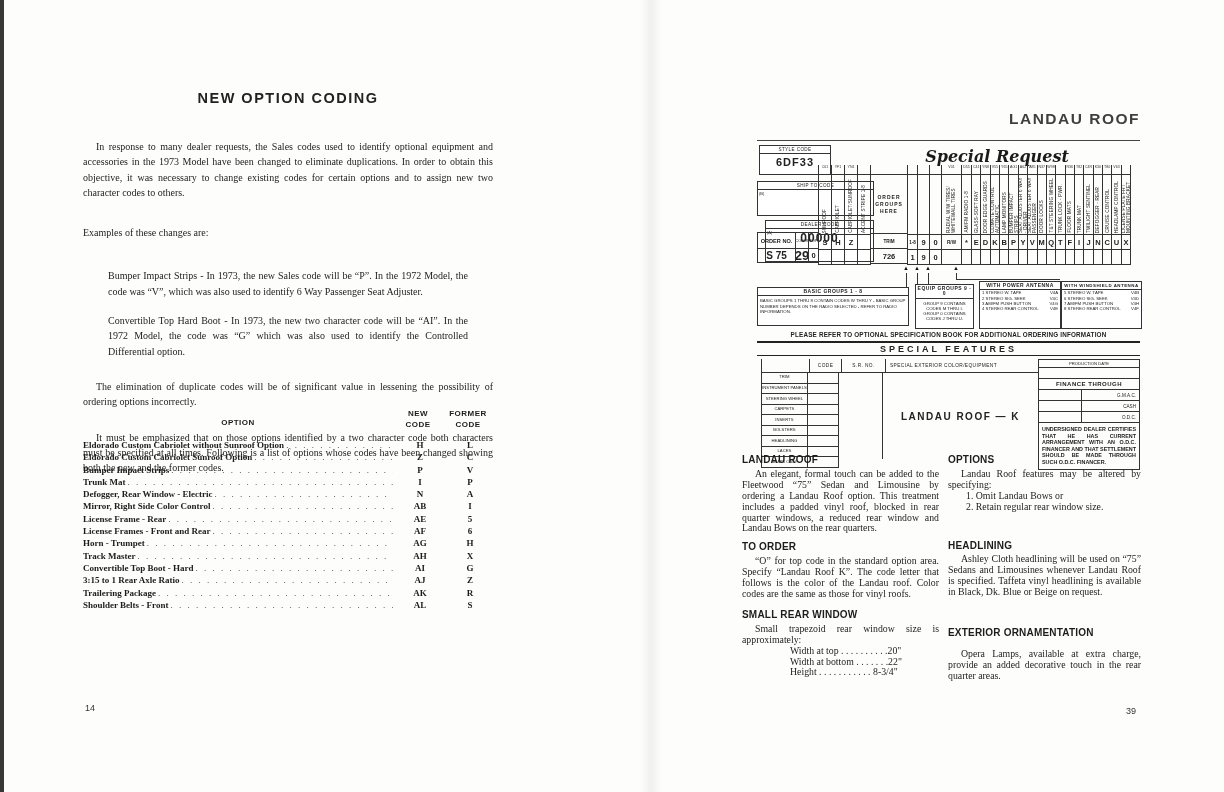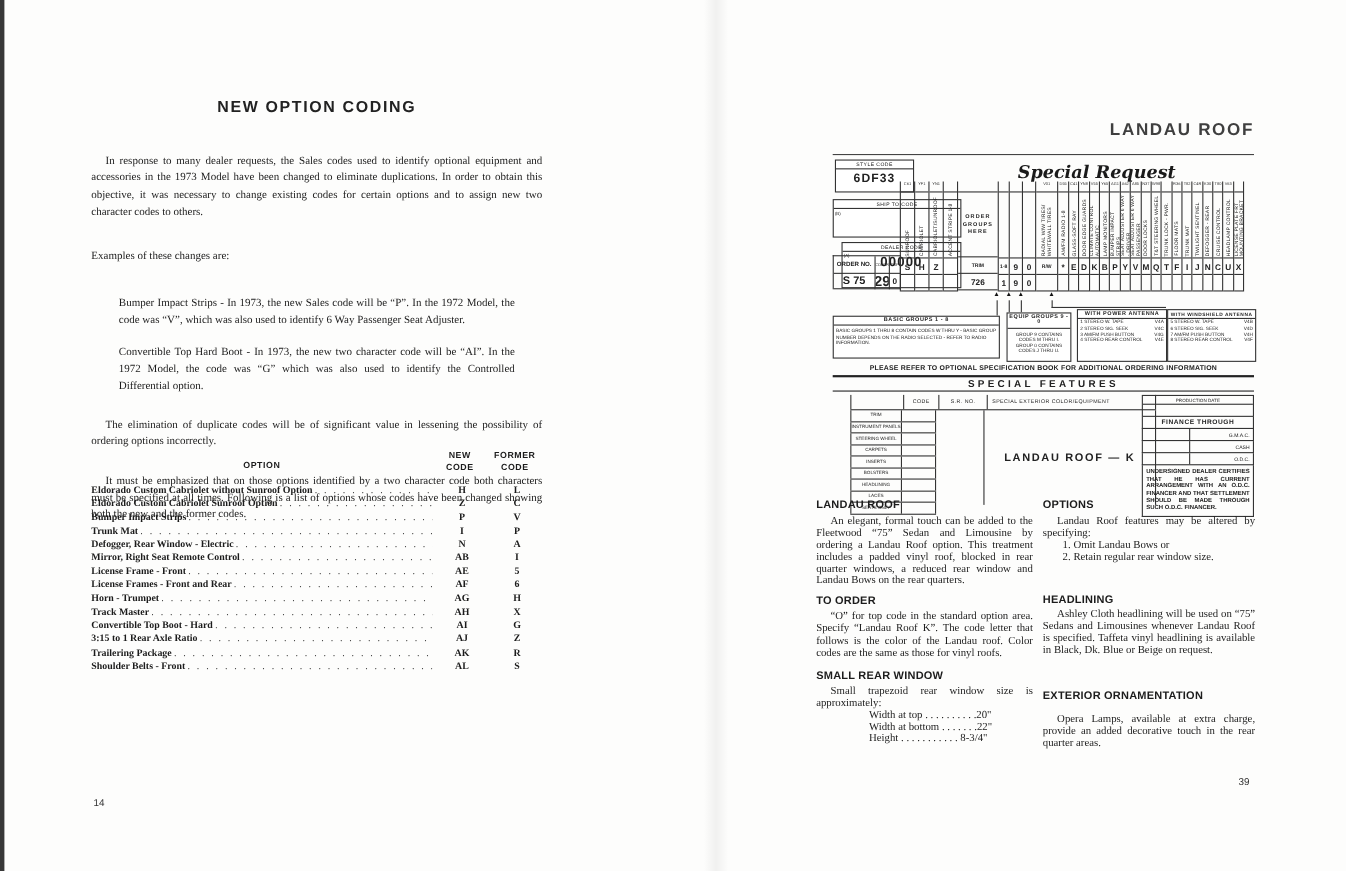--- a/index.html
+++ b/index.html
@@ -72,21 +72,21 @@
   .gbox .gb{padding:2px 2px;text-align:left;}
   .ant-item{display:flex;justify-content:space-between;padding:0 2px;}
 
   .refer{position:absolute;left:0;top:190px;width:383px;text-align:center;font-size:6.3px;
          font-weight:bold;letter-spacing:.2px;}
   .sf-band{position:absolute;left:0;top:200px;width:383px;border-top:2px solid #222;
            border-bottom:1px solid #222;text-align:center;font-size:9px;font-weight:bold;
            letter-spacing:3px;padding:1px 0;}
 
   
-  #sf-left{position:absolute;left:16px;top:218px;width:278px;height:99px;}
+  #sf-left{position:absolute;left:4px;top:218px;width:278px;height:99px;}
   .sf-hrow{display:flex;height:13px;border-bottom:1px solid #333;}
   .sf-hc{font-size:4.8px;display:flex;align-items:center;justify-content:center;letter-spacing:.4px;}
   #sf-body{display:flex;height:86px;}
   #sf-labels{width:78px;}
   .sf-row{display:flex;height:9.55px;border-bottom:1px solid #333;}
   .sf-lab{width:46px;border-right:1px solid #333;font-size:4.2px;line-height:4.6px;display:flex;
           align-items:center;justify-content:center;text-align:center;border-left:1px solid #333;}
   .sf-code{width:31px;border-right:1px solid #333;}
   .sf-sr{width:43px;border-right:1px solid #333;}
   .sf-wide{flex:1;border-right:1px solid #333;display:flex;align-items:center;justify-content:center;
@@ -165,27 +165,27 @@
           <span class="cd">I</span>
           <span class="cd">P</span>
         </div>
         <div class="trow">
           <span class="nm">Defogger, Rear Window - Electric</span>
           <span class="leader">. . . . . . . . . . . . . . . . . . . . . . . . . . . . . . . . . . . . . . . . . . . . . . . . . . . . . . . . . . . . . . . . . . . . . . . . . . . . . . . . </span>
           <span class="cd">N</span>
           <span class="cd">A</span>
         </div>
         <div class="trow">
-          <span class="nm">Mirror, Right Seat Remote Control</span>
+          <span class="nm">Mirror, Right Side Color Control</span>
           <span class="leader">. . . . . . . . . . . . . . . . . . . . . . . . . . . . . . . . . . . . . . . . . . . . . . . . . . . . . . . . . . . . . . . . . . . . . . . . . . . . . . . . </span>
           <span class="cd">AB</span>
           <span class="cd">I</span>
         </div>
         <div class="trow">
-          <span class="nm">License Frame - Front</span>
+          <span class="nm">License Frame - Rear</span>
           <span class="leader">. . . . . . . . . . . . . . . . . . . . . . . . . . . . . . . . . . . . . . . . . . . . . . . . . . . . . . . . . . . . . . . . . . . . . . . . . . . . . . . . </span>
           <span class="cd">AE</span>
           <span class="cd">5</span>
         </div>
         <div class="trow">
           <span class="nm">License Frames - Front and Rear</span>
           <span class="leader">. . . . . . . . . . . . . . . . . . . . . . . . . . . . . . . . . . . . . . . . . . . . . . . . . . . . . . . . . . . . . . . . . . . . . . . . . . . . . . . . </span>
           <span class="cd">AF</span>
           <span class="cd">6</span>
         </div>
@@ -221,21 +221,21 @@
         </div>
         <div class="trow">
           <span class="nm">Shoulder Belts - Front</span>
           <span class="leader">. . . . . . . . . . . . . . . . . . . . . . . . . . . . . . . . . . . . . . . . . . . . . . . . . . . . . . . . . . . . . . . . . . . . . . . . . . . . . . . . </span>
           <span class="cd">AL</span>
           <span class="cd">S</span>
         </div>
       </div>
   </div>
 
-  <div class="pnum" style="left:85px;top:725px;">14</div>
+  <div class="pnum" style="left:85px;top:703px;">14</div>
 
   <div class="rp-title">LANDAU ROOF</div>
 
   <div id="form">
     <div class="script-title">Special Request</div>
 
     <div class="fbox" style="left:2px;top:4px;width:70px;height:28px;">
       <div class="lab">STYLE CODE</div>
       <div class="val">6DF33</div>
     </div>

